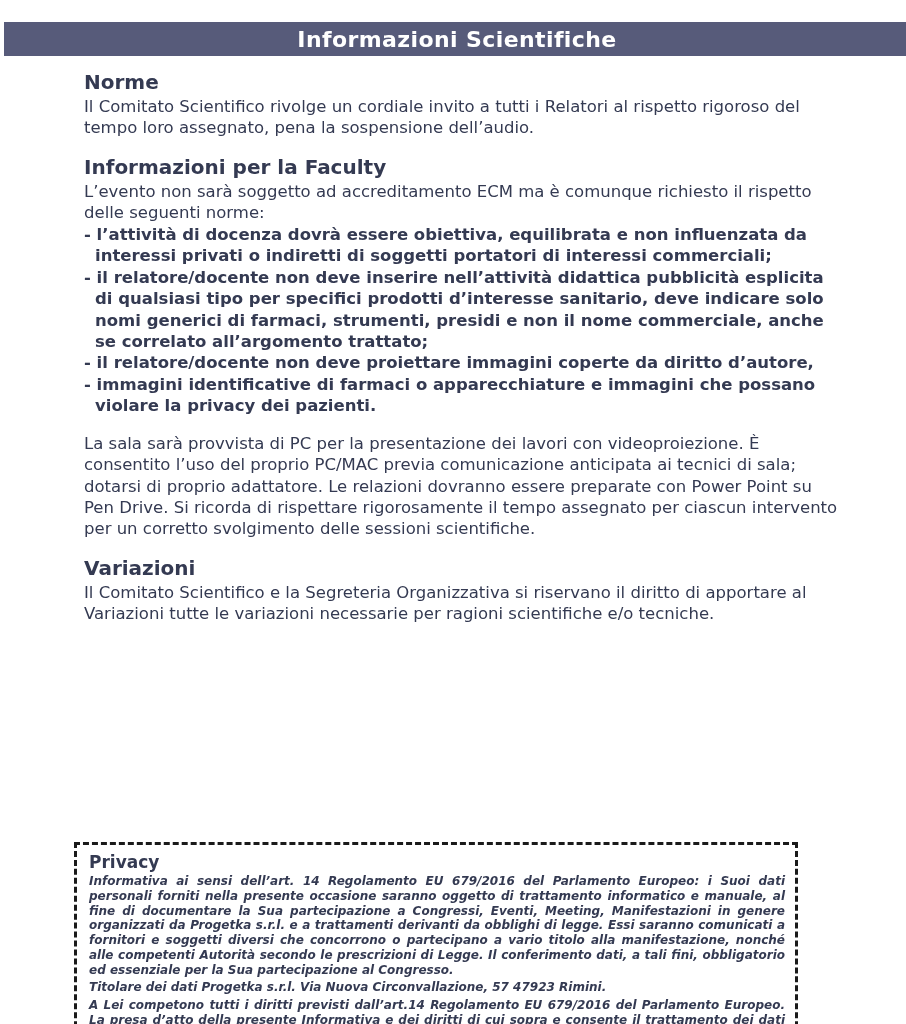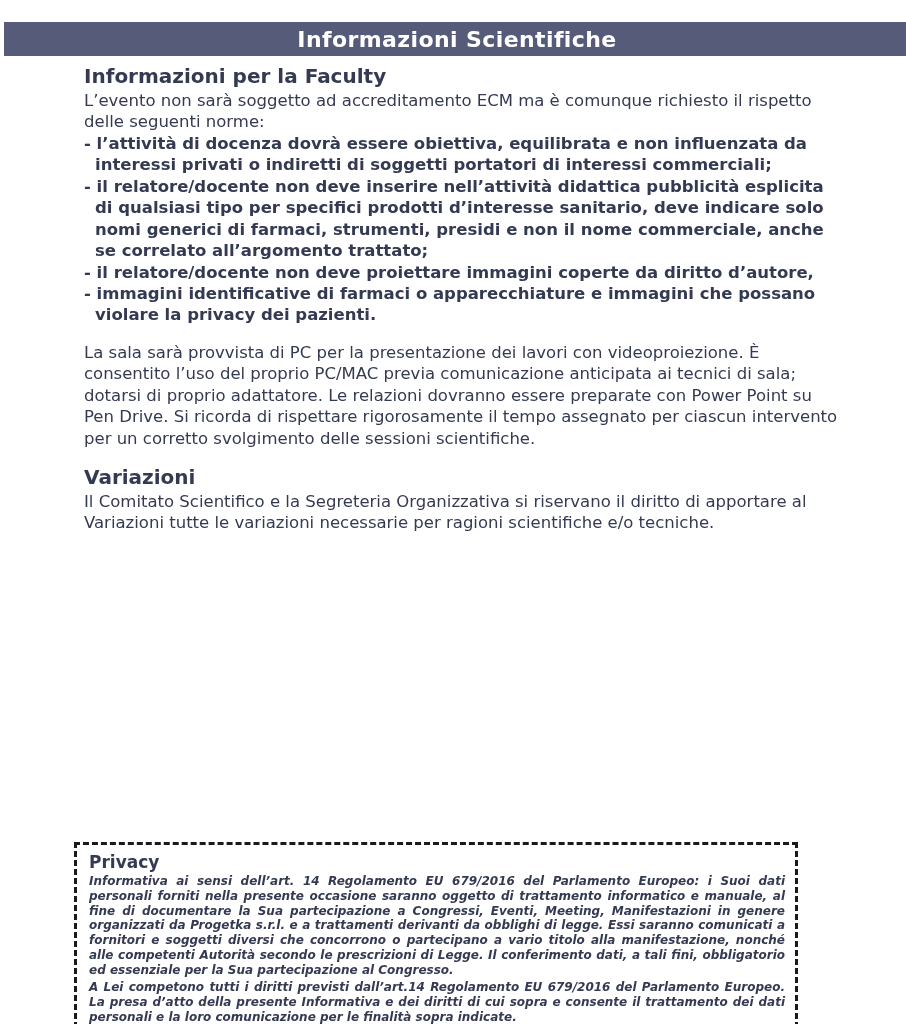--- a/index.html
+++ b/index.html
@@ -111,20 +111,24 @@
 <body>
 
 <div class="page">
 
   <div class="title-bar">
     <span class="title-text">Informazioni Scientifiche</span>
   </div>
 
   <div class="content">
 
+    <div class="section first">
+      <h2 class="section-heading">Norme</h2>
+      <p class="body-text">Il Comitato Scientifico rivolge un cordiale invito a tutti i Relatori al rispetto rigoroso del tempo loro assegnato, pena la sospensione dell’audio.</p>
+    </div>
 
     <div class="section">
       <h2 class="section-heading">Informazioni per la Faculty</h2>
       <p class="body-text">L’evento non sarà soggetto ad accreditamento ECM ma è comunque richiesto il rispetto delle seguenti norme:</p>
       <ul class="bullets">
         <li>- l’attività di docenza dovrà essere obiettiva, equilibrata e non influenzata da interessi privati o indiretti di soggetti portatori di interessi commerciali;</li>
         <li>- il relatore/docente non deve inserire nell’attività didattica pubblicità esplicita di qualsiasi tipo per specifici prodotti d’interesse sanitario, deve indicare solo nomi generici di farmaci, strumenti, presidi e non il nome commerciale, anche se correlato all’argomento trattato;</li>
         <li>- il relatore/docente non deve proiettare immagini coperte da diritto d’autore,</li>
         <li>- immagini identificative di farmaci o apparecchiature e immagini che possano violare la privacy dei pazienti.</li>
       </ul>
@@ -137,16 +141,17 @@
     <div class="section">
       <h2 class="section-heading">Variazioni</h2>
       <p class="body-text">Il Comitato Scientifico e la Segreteria Organizzativa si riservano il diritto di apportare al Variazioni tutte le variazioni necessarie per ragioni scientifiche e/o tecniche.</p>
     </div>
 
   </div>
 
   <div class="privacy-box">
     <div class="privacy-title">Privacy</div>
     <p class="privacy-text">Informativa ai sensi dell’art. 14 Regolamento EU 679/2016 del Parlamento Europeo: i Suoi dati personali forniti nella presente occasione saranno oggetto di trattamento informatico e manuale, al fine di documentare la Sua partecipazione a Congressi, Eventi, Meeting, Manifestazioni in genere organizzati da Progetka s.r.l. e a trattamenti derivanti da obblighi di legge. Essi saranno comunicati a fornitori e soggetti diversi che concorrono o partecipano a vario titolo alla manifestazione, nonché alle competenti Autorità secondo le prescrizioni di Legge. Il conferimento dati, a tali fini, obbligatorio ed essenziale per la Sua partecipazione al Congresso.</p>
+    <p class="privacy-text">Titolare dei dati Progetka s.r.l. Via Nuova Circonvallazione, 57 47923 Rimini.</p>
     <p class="privacy-text">A Lei competono tutti i diritti previsti dall’art.14 Regolamento EU 679/2016 del Parlamento Europeo. La presa d’atto della presente Informativa e dei diritti di cui sopra e consente il trattamento dei dati personali e la loro comunicazione per le finalità sopra indicate.</p>
   </div>
 
 </div>
 
 </body></html>

